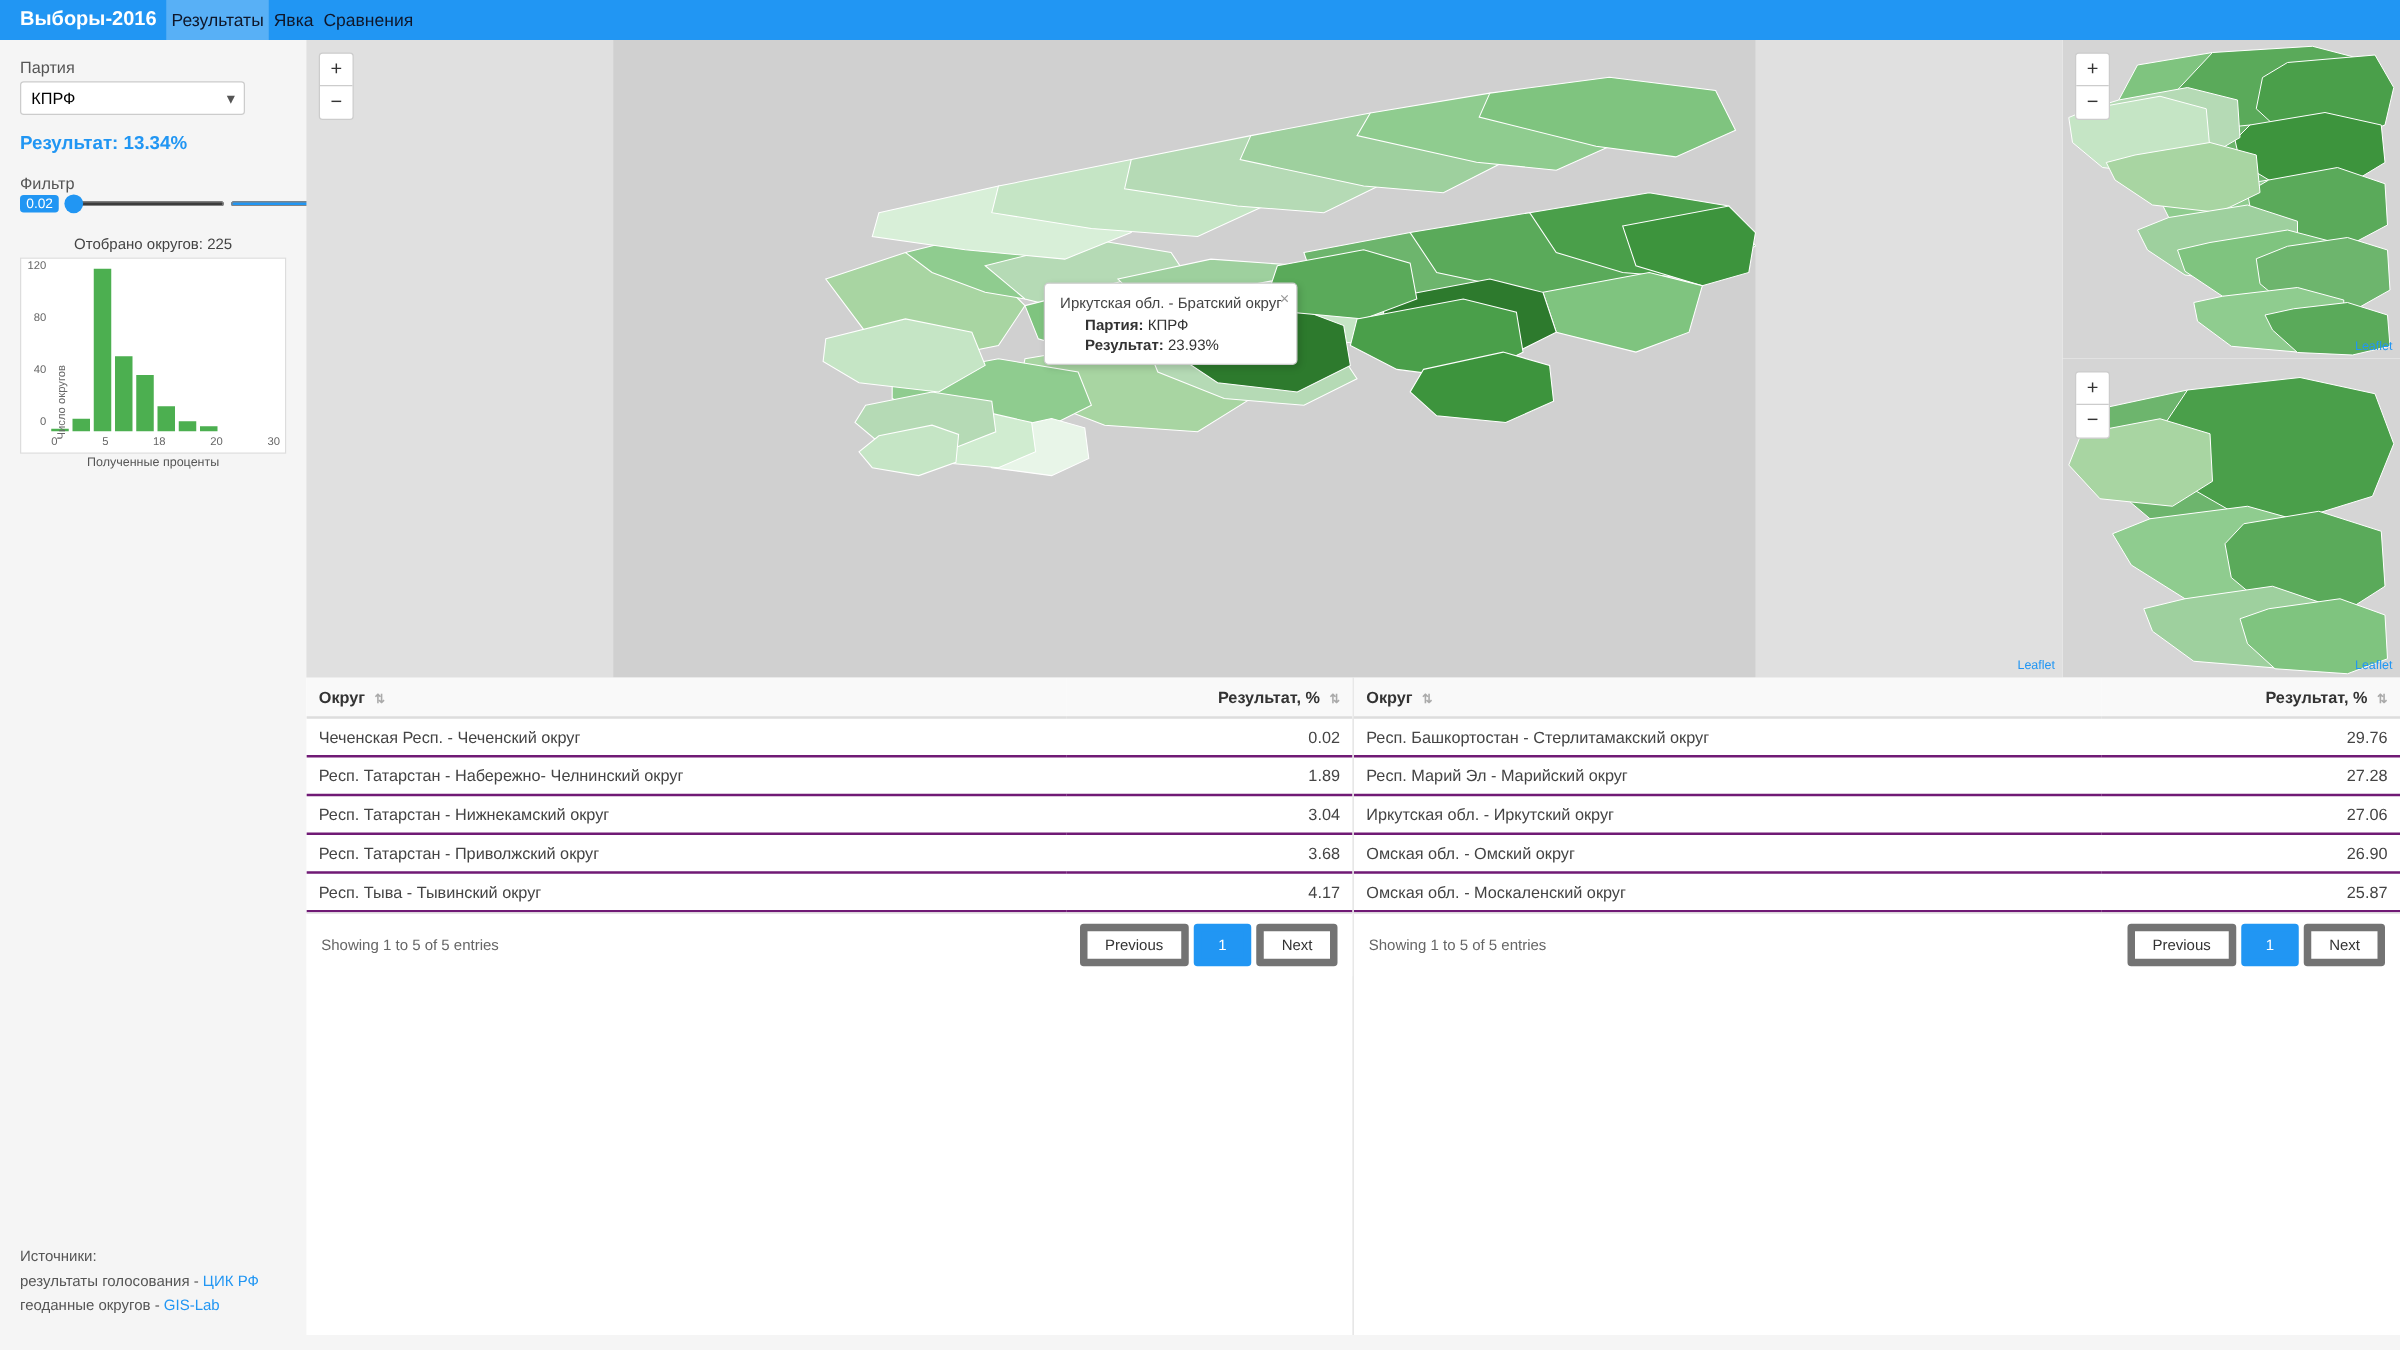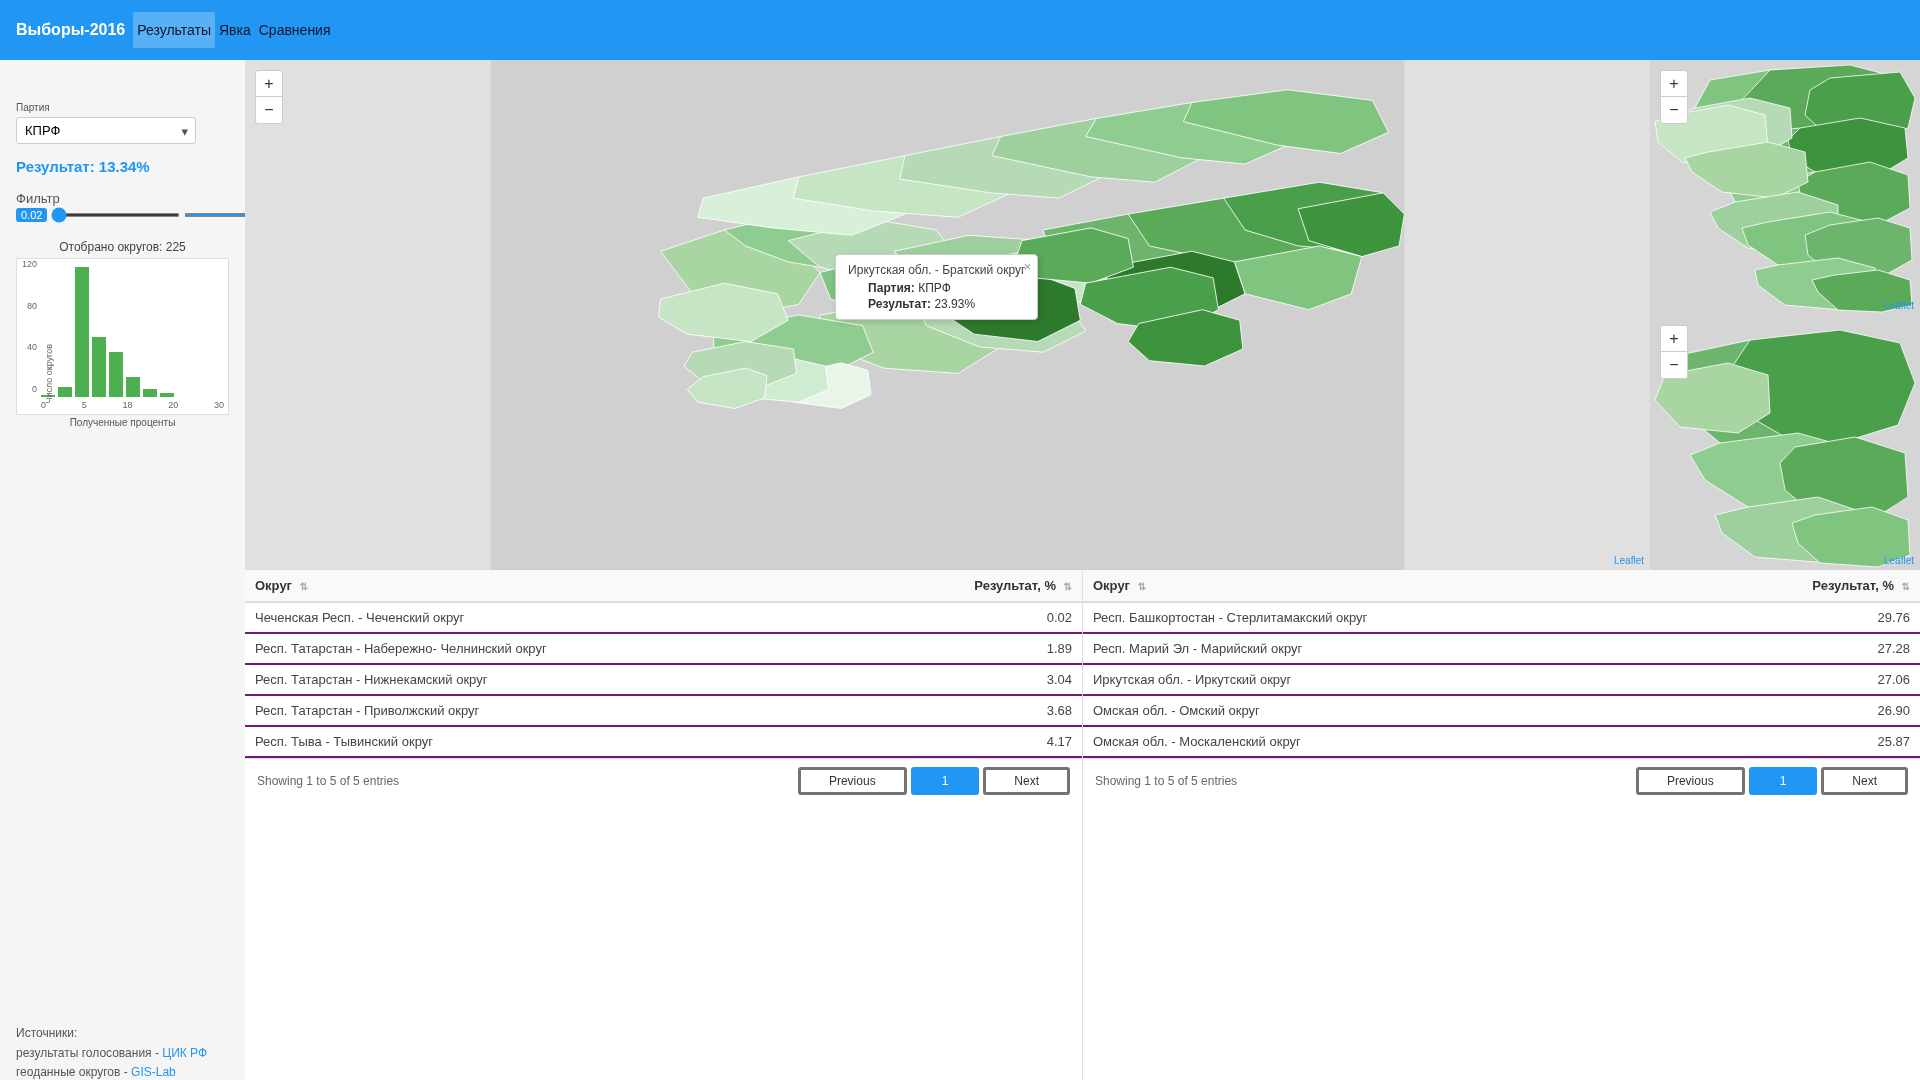--- a/index.html
+++ b/index.html
@@ -3,21 +3,21 @@
   <meta charset="utf-8">
   <style>
     * { box-sizing: border-box; margin: 0; padding: 0; }
     body { font-family: Arial, sans-serif; background: #f5f5f5; font-size: 13px; color: #333; }
 
     
     .header {
       background: #2196F3;
       display: flex;
       align-items: center;
-      height: 60px;
+      height: 32px;
       padding: 0 16px;
     }
     .header-title {
       color: #fff;
       font-size: 16px;
       font-weight: bold;
       margin-right: 8px;
     }
     .nav-tab {
       color: #0f172a;
@@ -39,21 +39,21 @@
     
     .sidebar {
       width: 245px;
       padding: 14px 16px;
       background: #f5f5f5;
       flex-shrink: 0;
       display: flex;
       flex-direction: column;
       gap: 10px;
     }
-    .sidebar-label { font-size: 10px; color: #555; margin-bottom: 4px; margin-top: 28px; }
+    .sidebar-label { font-size: 13px; color: #555; margin-bottom: 4px; }
     .select-wrap {
       position: relative;
       display: inline-block;
       width: 180px;
     }
     .select-wrap select {
       width: 100%;
       padding: 5px 24px 5px 8px;
       border: 1px solid #ccc;
       border-radius: 3px;
@@ -291,22 +291,22 @@
       font-size: 12px;
       color: #666;
       background: #fff;
     }
     .pagination {
       display: flex;
       align-items: center;
       gap: 4px;
     }
     .page-btn {
-      padding: 4px 28px;
-      border: 3px solid #737373;
+      padding: 4px 14px;
+      border: 6px solid #737373;
       border-radius: 3px;
       background: #fff;
       cursor: pointer;
       font-size: 12px;
       color: #333;
     }
     .page-btn.active {
       background: #2196F3;
       color: #fff;
       border-color: #2196F3;

